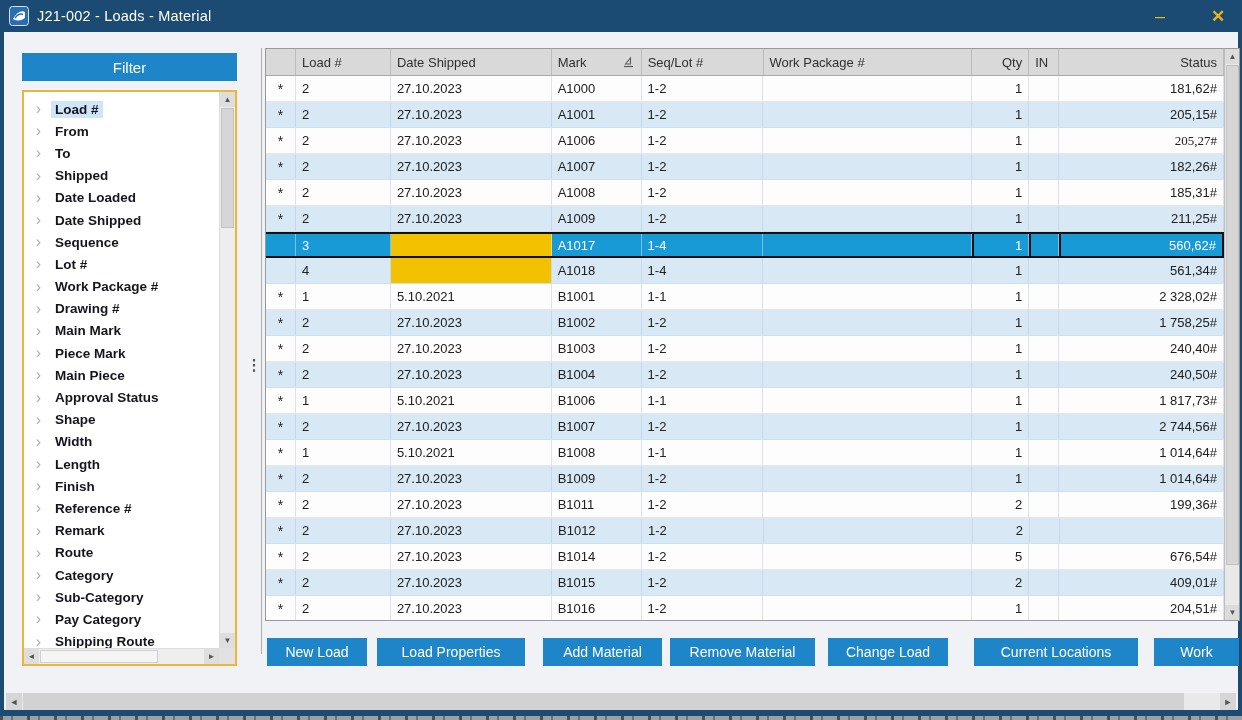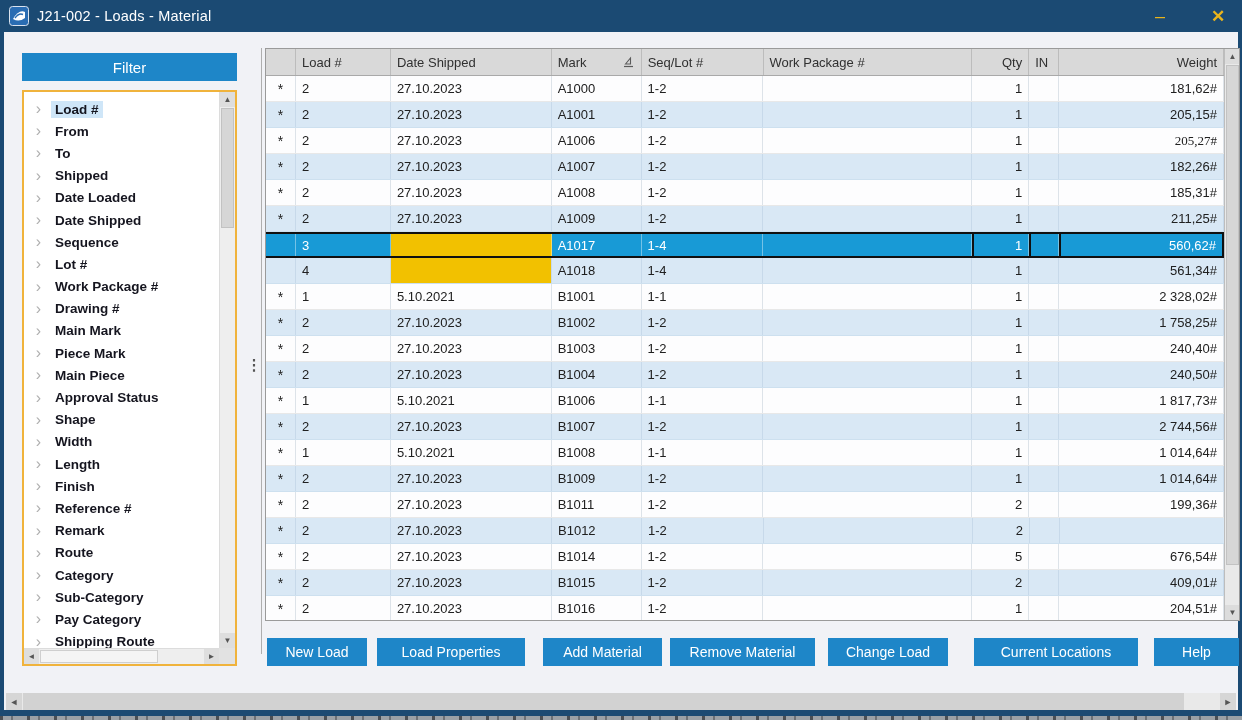--- a/index.html
+++ b/index.html
@@ -235,21 +235,21 @@
           <div class="hcell" style="width: 209px;">
             <span>Work Package #</span>
           </div>
           <div class="hcell r" style="width: 57px;">
             <span>Qty</span>
           </div>
           <div class="hcell" style="width: 30px;">
             <span>IN</span>
           </div>
           <div class="hcell r" style="width: 165px;">
-            <span>Weight</span>
+            <span>Status</span>
           </div>
         </div>
       <div class="grid-body" id="gridBody">
           <div class="grid-row">
             <div class="cell marker" style="width: 30px;">*</div>
             <div class="cell load" style="width: 95px;">2</div>
             <div class="cell date" style="width: 161px;">27.10.2023</div>
             <div class="cell mark" style="width: 90px;">A1000</div>
             <div class="cell seq" style="width: 122px;">1-2</div>
             <div class="cell wp" style="width: 209px;"></div>
@@ -484,21 +484,21 @@
       </div>
     </div>
 
     <div class="button-bar" id="buttonBar">
         <button class="actbtn" style="width: 100px; margin-left: 0px;">New Load</button>
         <button class="actbtn" style="width: 148px; margin-left: 10px;">Load Properties</button>
         <button class="actbtn" style="width: 119px; margin-left: 18px;">Add Material</button>
         <button class="actbtn" style="width: 145px; margin-left: 8px;">Remove Material</button>
         <button class="actbtn" style="width: 120px; margin-left: 13px;">Change Load</button>
         <button class="actbtn" style="width: 164px; margin-left: 26px;">Current Locations</button>
-        <button class="actbtn" style="width: 85px; margin-left: 16px;">Help</button>
+        <button class="actbtn" style="width: 85px; margin-left: 16px;">Work</button>
       </div>
 
     <div class="win-hscroll">
       <span class="sarrow h" style="left:0;">◄</span>
       <div class="win-hthumb"></div>
       <span class="sarrow h" style="right:0;">►</span>
     </div>
   </div>
 
   <div class="behind-strip"></div>

